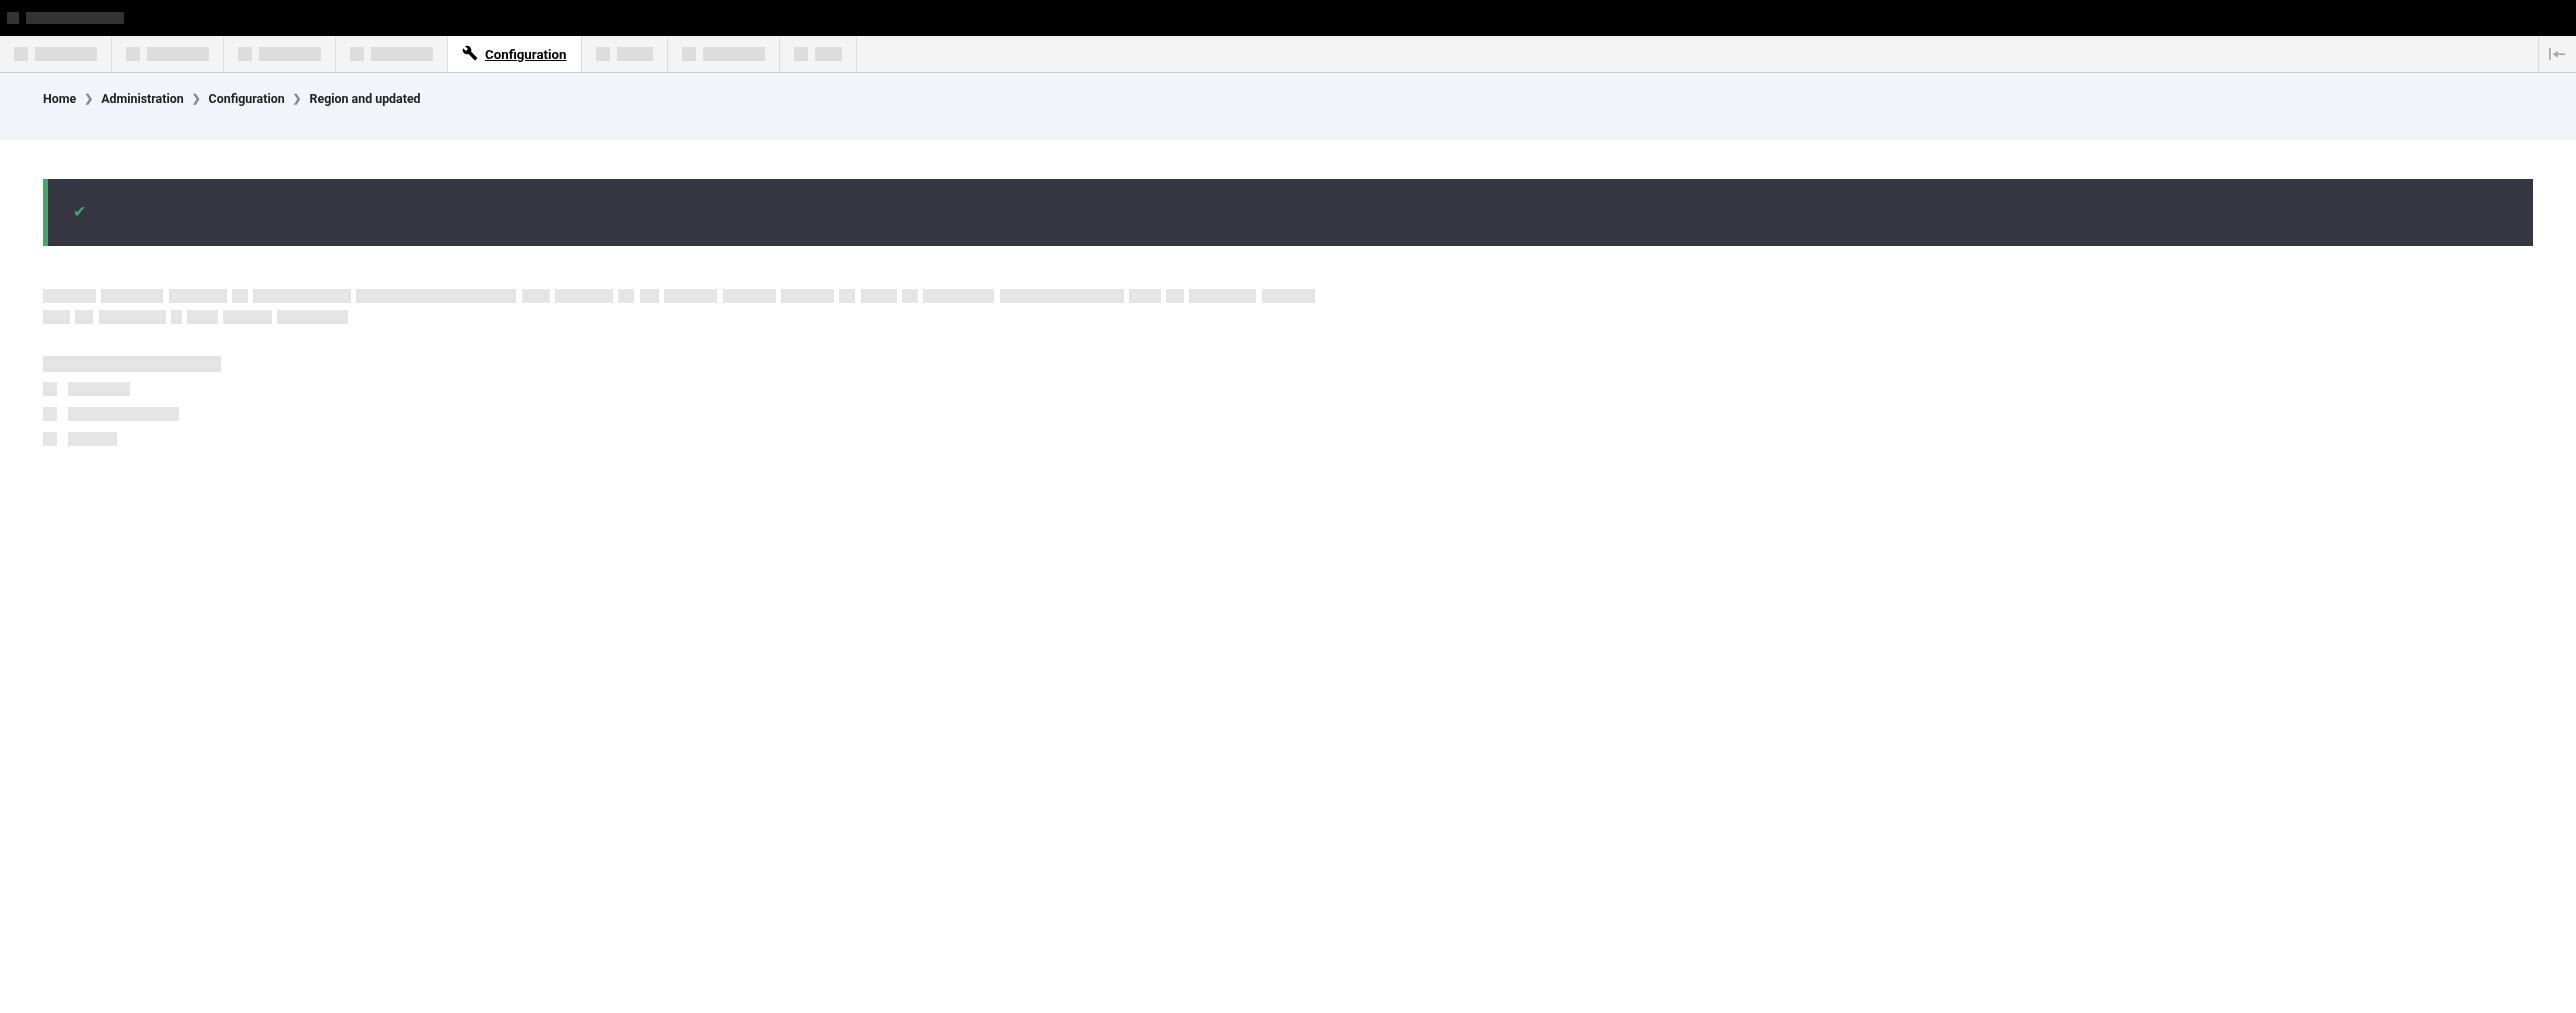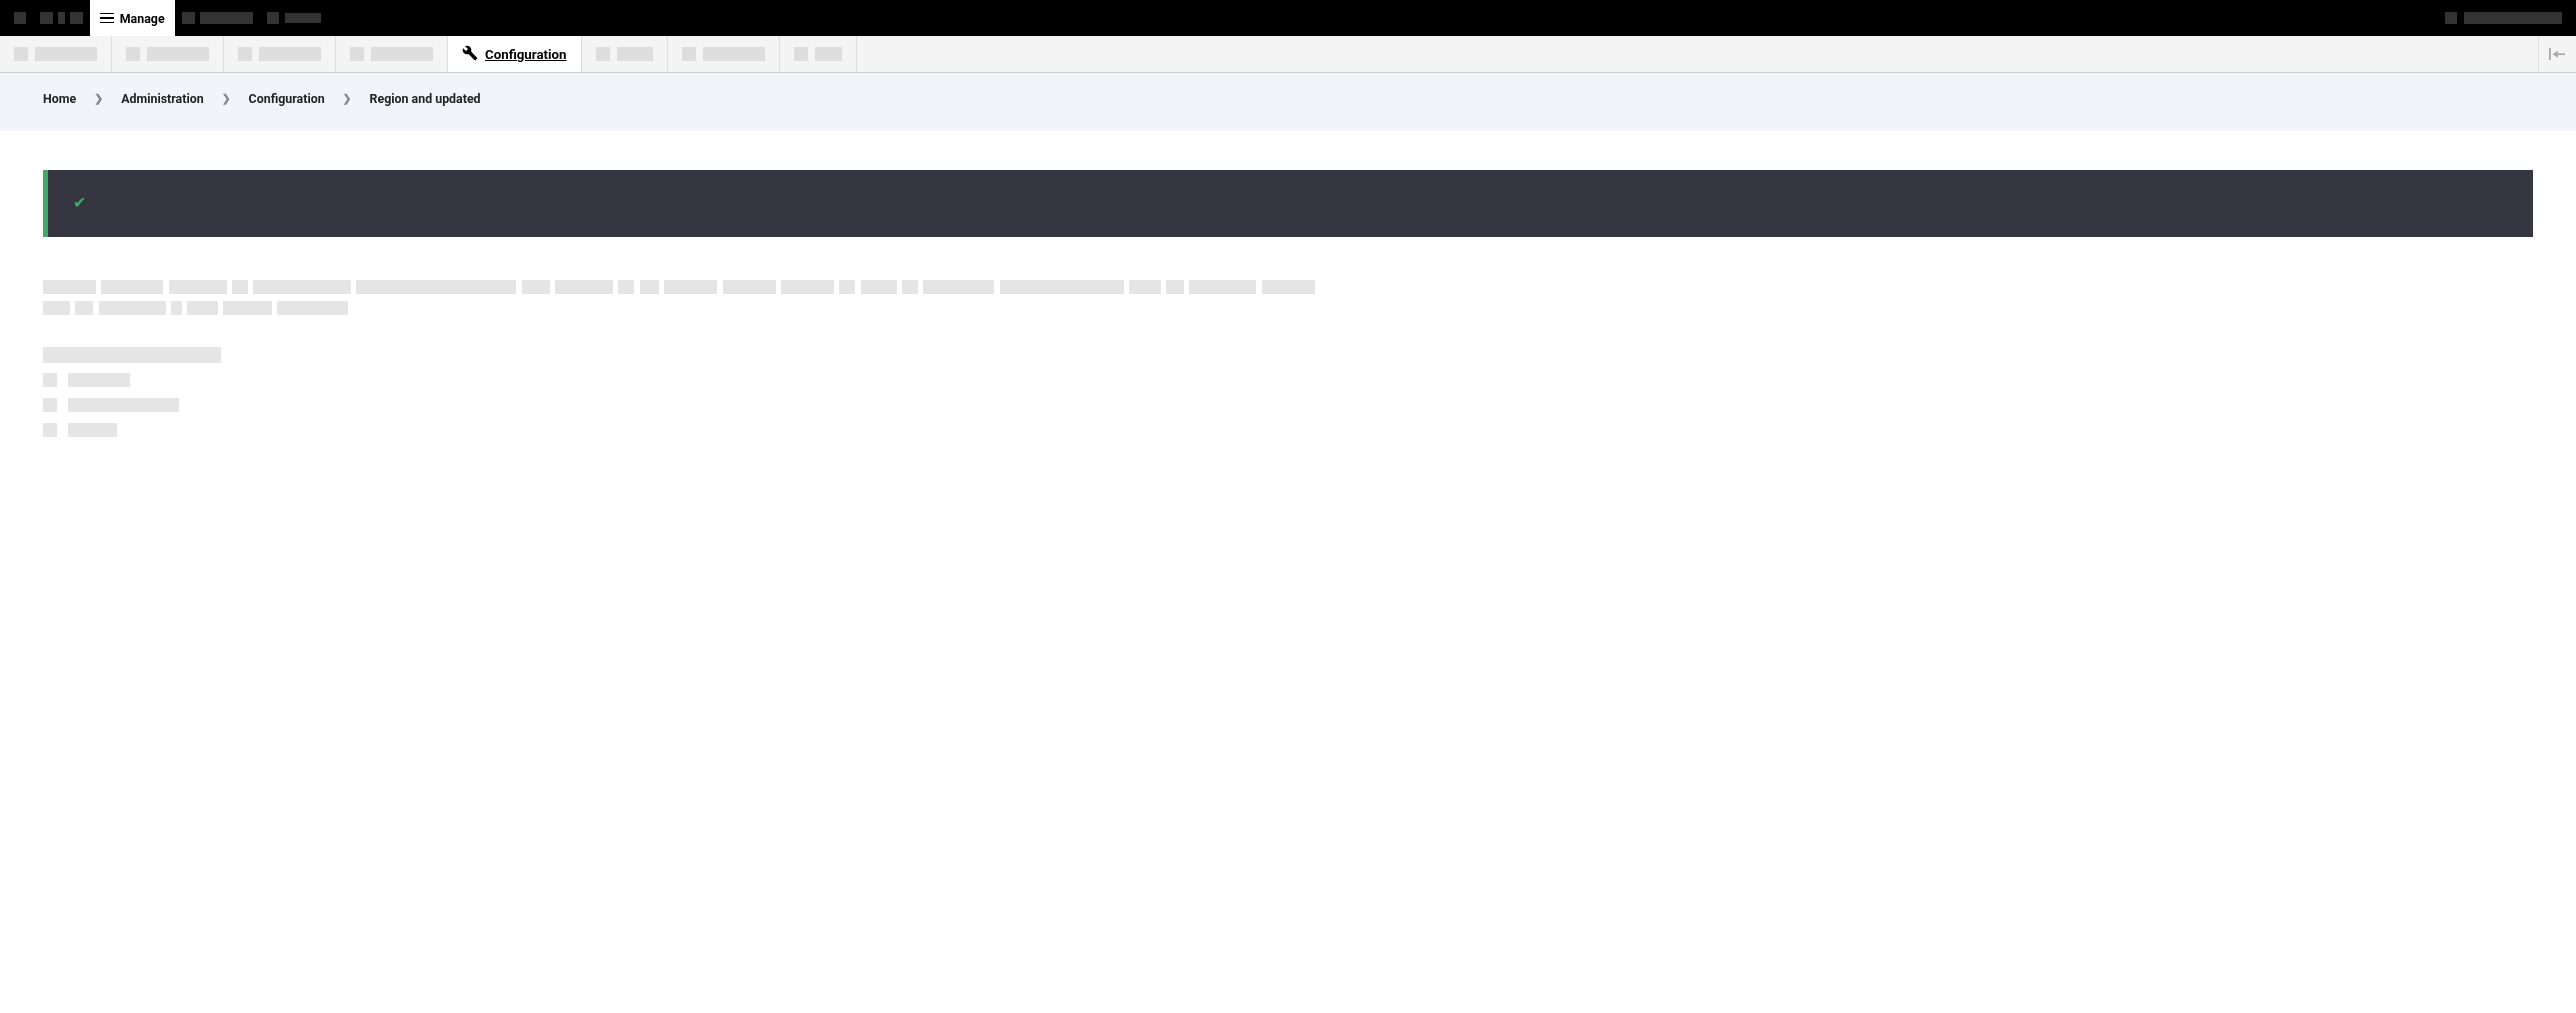--- a/index.html
+++ b/index.html
@@ -125,23 +125,24 @@
     .ph-box-smm { width: 27px; height: 14px; background: #ddd; }
     
     
     .page-header {
       background: #f3f4f9;
       padding: 18px 43px 25px;
     }
     .breadcrumb {
       display: flex;
       align-items: center;
-      gap: 18px;
+      gap: 8px;
       font-size: 12.4px;
       font-weight: 700;
+      margin-bottom: 9px;
     }
     .breadcrumb-item {
       color: #222;
     }
     .breadcrumb-sep {
       color: #888;
       font-size: 10.7px;
     }
     .page-title {
       font-size: 32px;
@@ -207,46 +208,20 @@
     .placeholder-row {
       display: flex;
       gap: 10.7px;
       align-items: center;
     }
   </style>
 </head>
 <body>
 
 <div class="top-bar">
-  <div class="top-bar-left">
-    <div class="top-group">
-      <div class="placeholder-box ph-sm"></div>
-    </div>
-    <div class="top-group">
-      <div class="placeholder-box ph-sm"></div>
-      <div class="placeholder-box" style="width:7px;height:12.4px"></div>
-      <div class="placeholder-box ph-sm"></div>
-    </div>
-    <div class="top-tab active">
-      <span class="hamburger-icon">
-        <span class="hamburger-line"></span>
-        <span class="hamburger-line"></span>
-        <span class="hamburger-line"></span>
-      </span>
-      <span class="top-tab-label">Manage</span>
-    </div>
-    <div class="top-group">
-      <div class="placeholder-box ph-sm"></div>
-      <div class="placeholder-box ph-md"></div>
-    </div>
-    <div class="top-group">
-      <div class="placeholder-box ph-sm"></div>
-      <div class="placeholder-box" style="width:36px;height:10.7px"></div>
-    </div>
-  </div>
   <div class="top-bar-right">
     <div class="placeholder-box ph-sm"></div>
     <div class="placeholder-box ph-lg"></div>
   </div>
 </div>
 
 <div class="secondary-bar">
   <div class="secondary-tab">
     <div class="ph-box-sm"></div>
     <div class="ph-box-md"></div>

